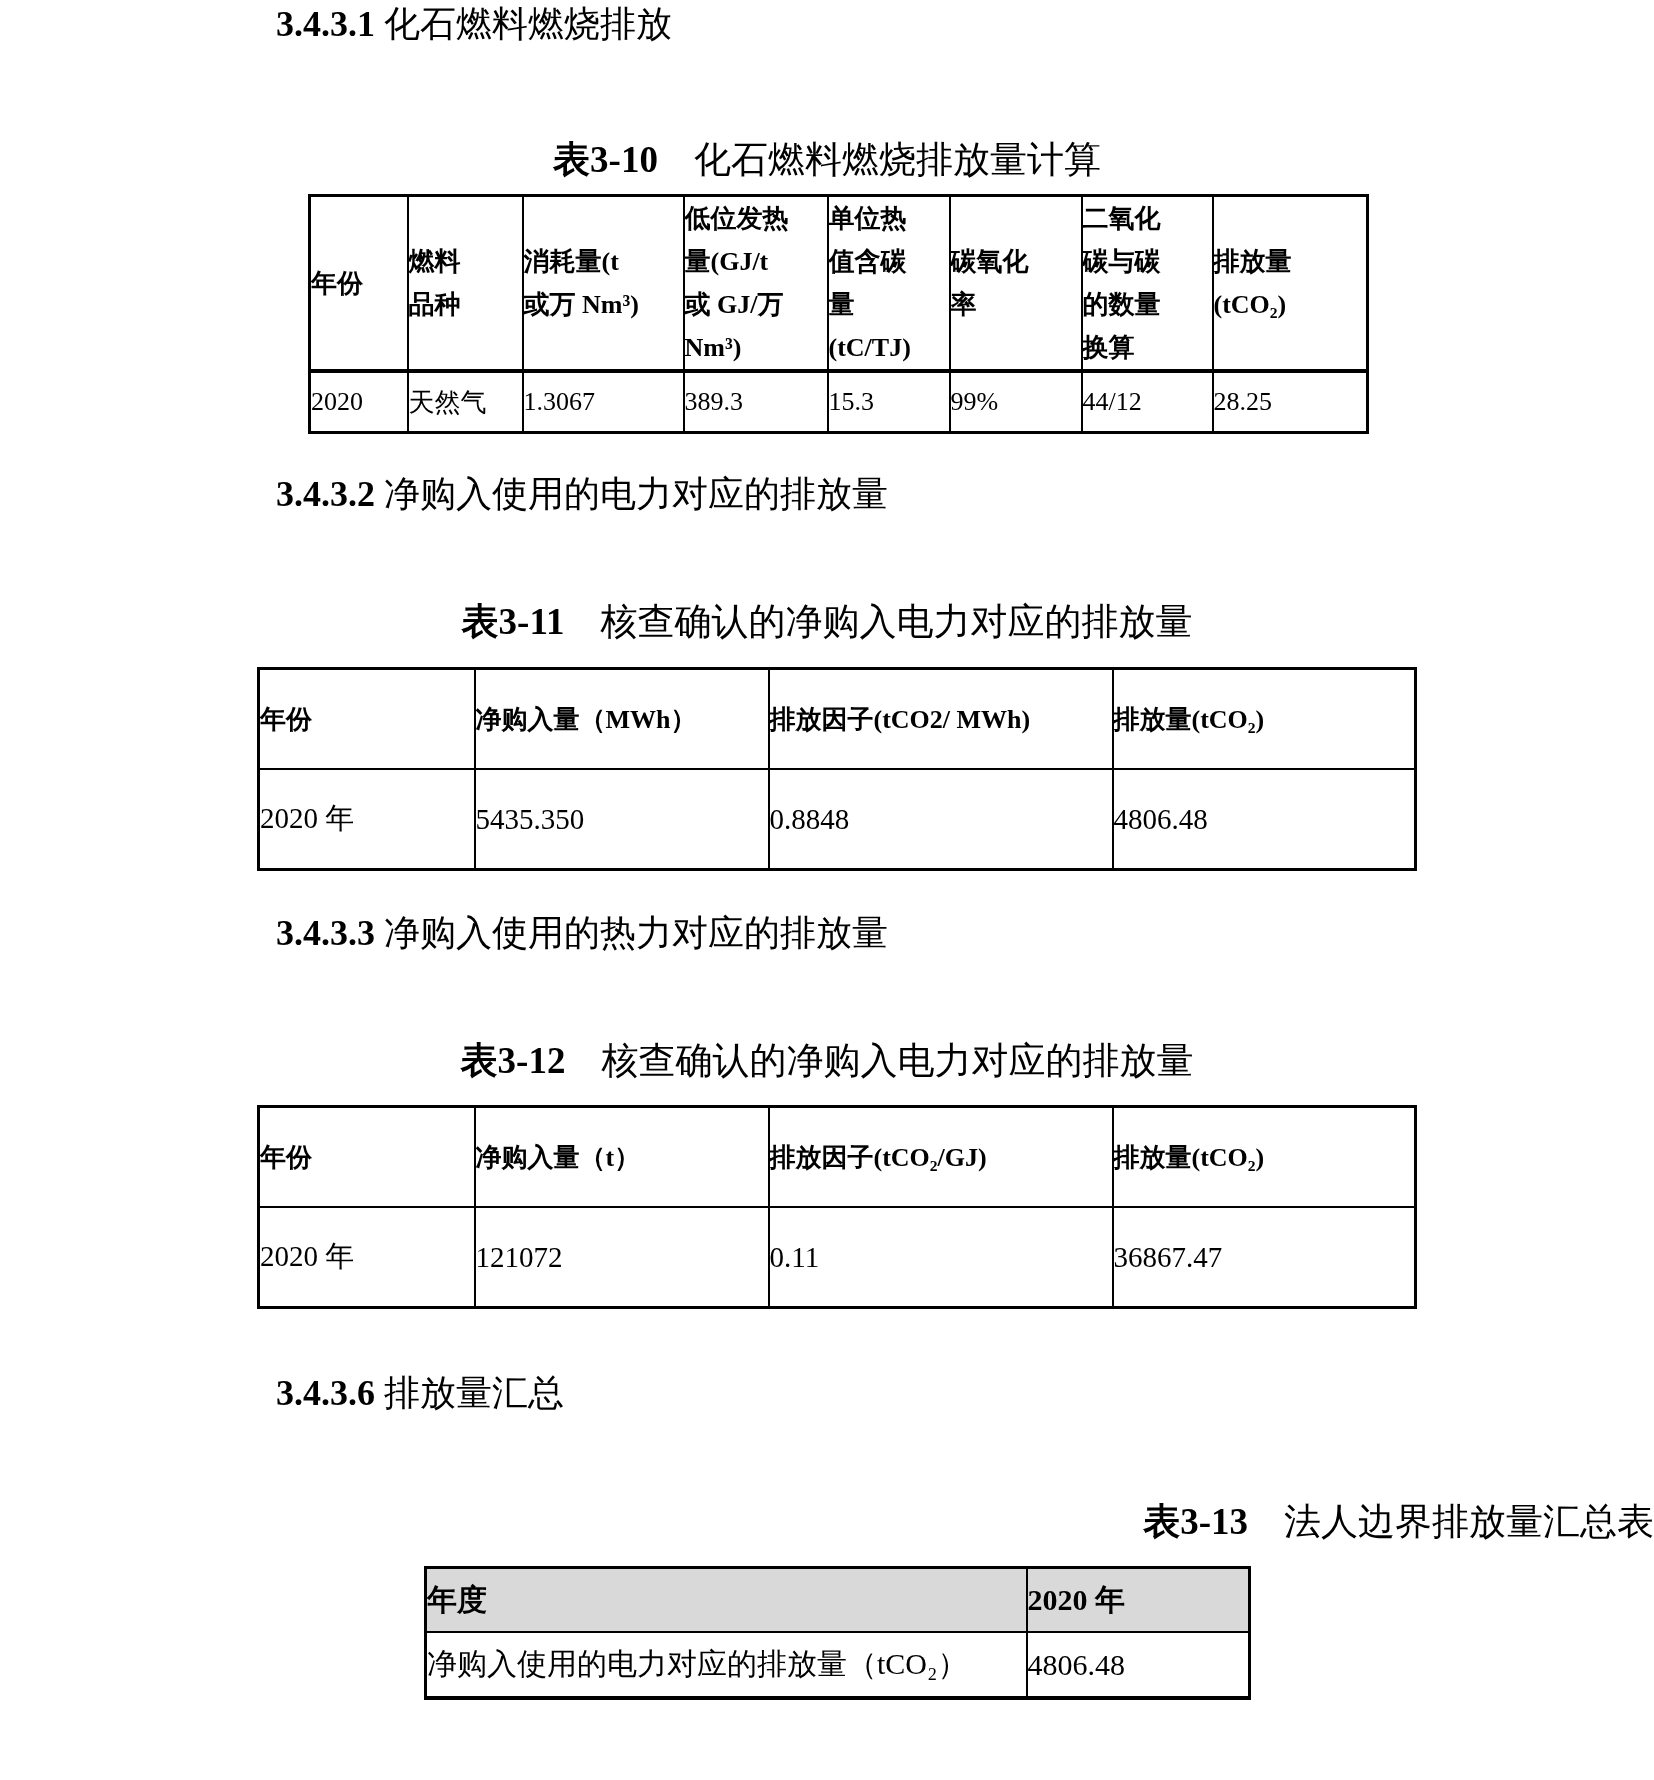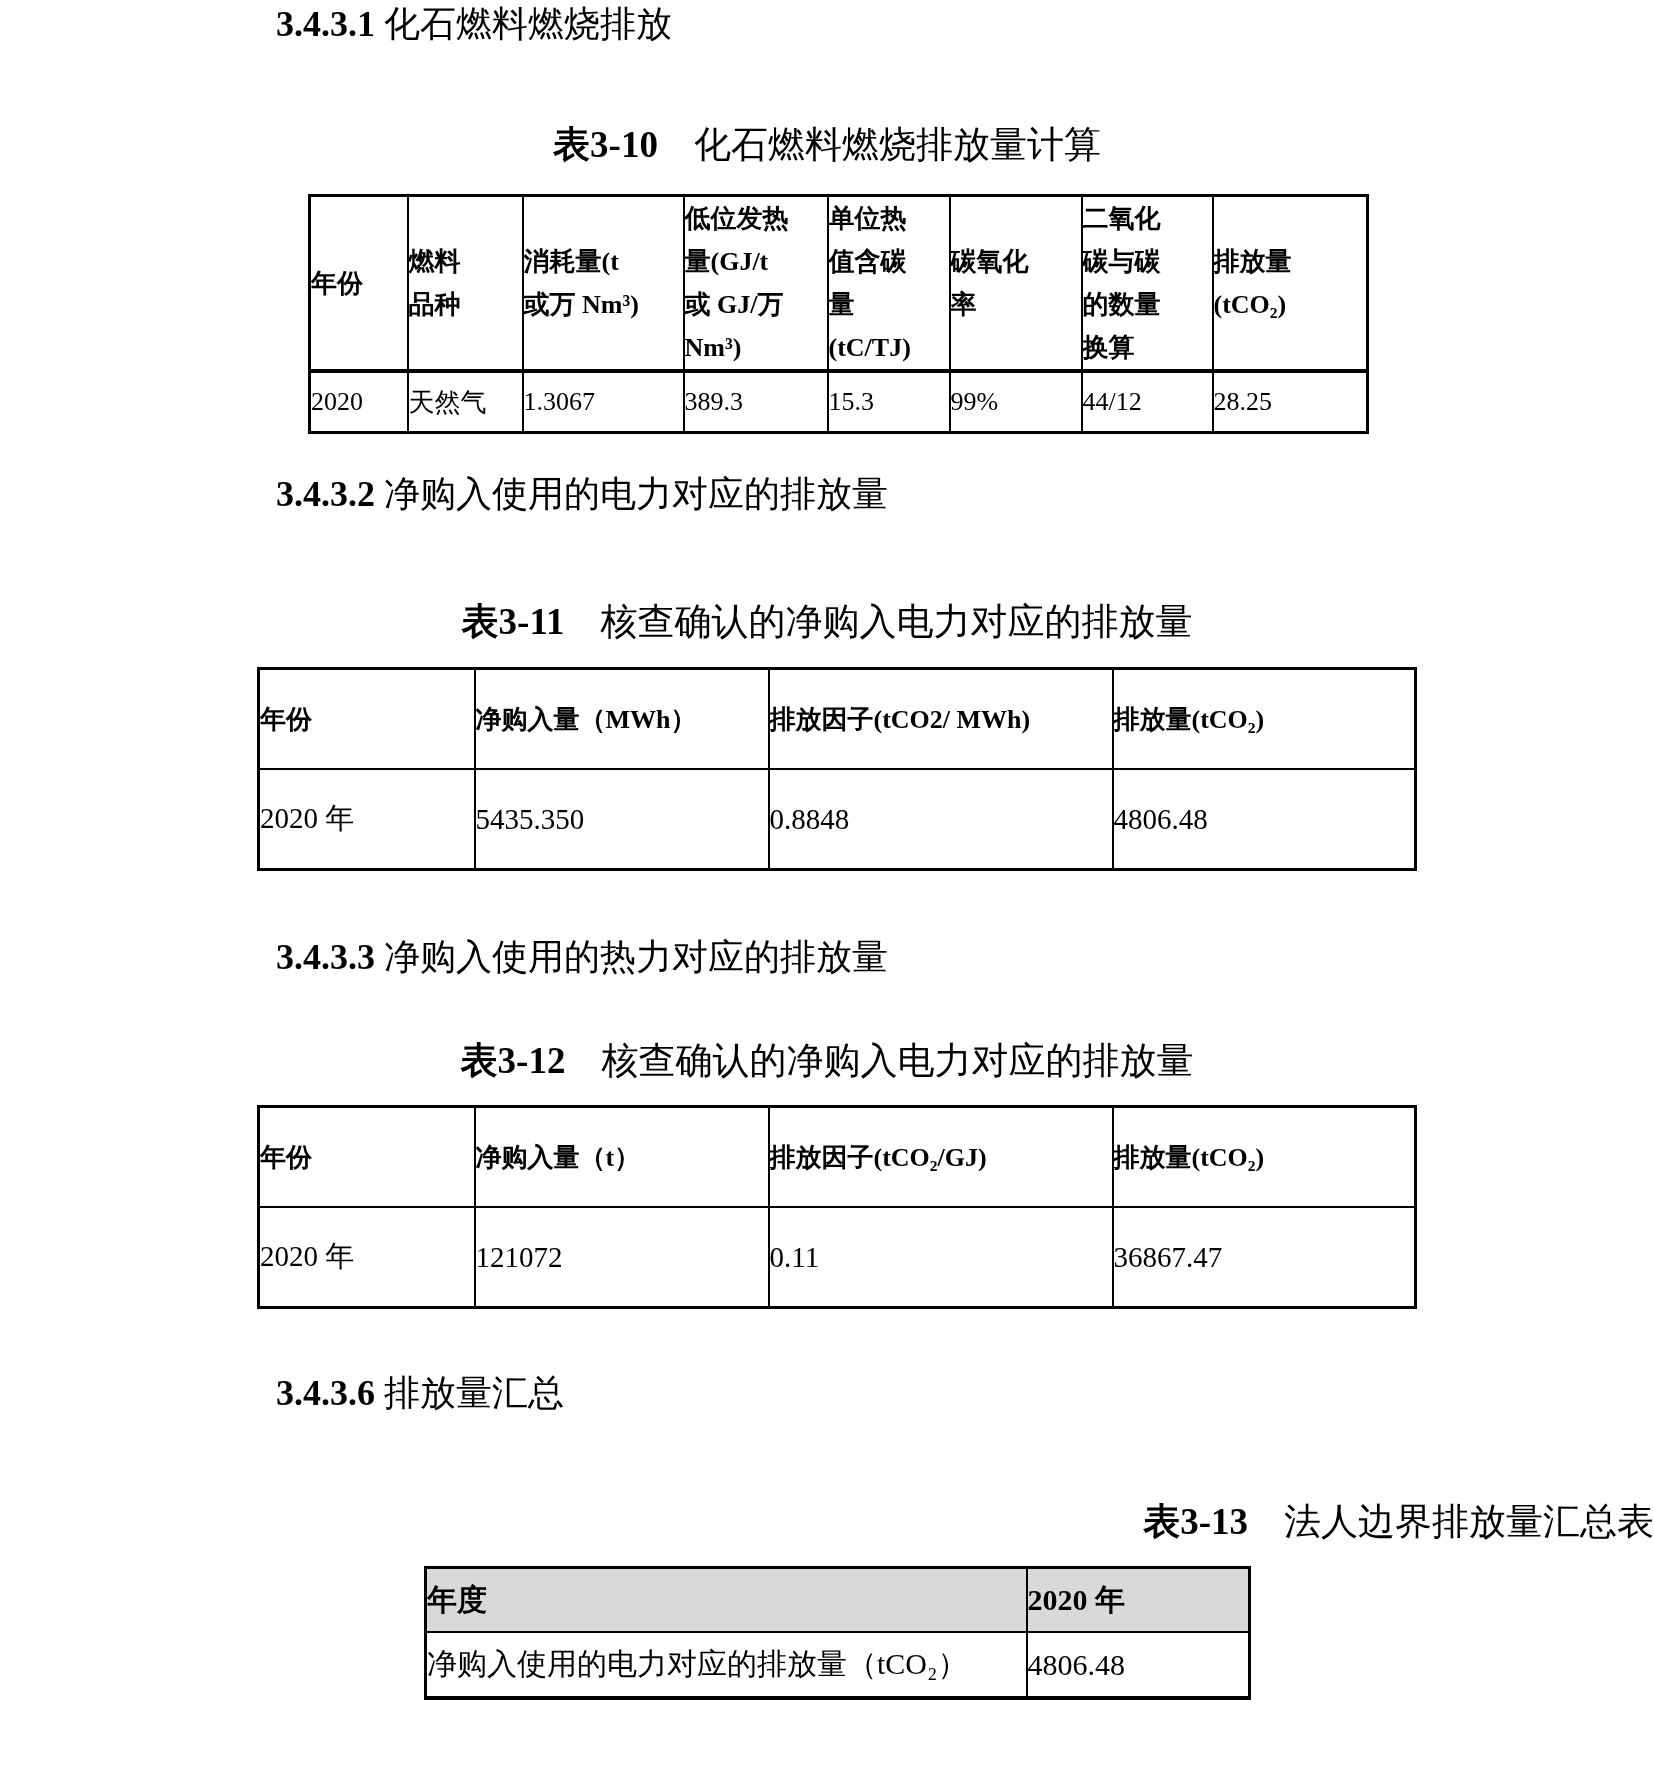--- a/index.html
+++ b/index.html
@@ -29,21 +29,21 @@
   .t13 tbody tr:first-child { border-bottom: 4px solid #000; }
 </style>
 </head>
 <body>
 
 <div class="heading" style="top:2px;">
   <span class="num">3.4.3.1</span>
   <span>化石燃料燃烧排放</span>
 </div>
 
-<div class="caption" style="top:122px;">
+<div class="caption" style="top:137px;">
   <span class="num">表3-10</span><span class="sep"></span><span>化石燃料燃烧排放量计算</span>
 </div>
 
 <table class="t10">
   <colgroup>
     <col style="width:98px">
       <col style="width:115px">
       <col style="width:161px">
       <col style="width:144px">
     <col style="width:122px">
@@ -104,21 +104,21 @@
   <tbody>
     <tr>
       <td>2020 年</td>
       <td>5435.350</td>
       <td>0.8848</td>
       <td>4806.48</td>
     </tr>
   </tbody>
 </table>
 
-<div class="heading" style="top:911px;margin-top:24px;">
+<div class="heading" style="top:911px;">
   <span class="num">3.4.3.3</span>
   <span>净购入使用的热力对应的排放量</span>
 </div>
 
 <div class="caption" style="top:1038px;">
   <span class="num">表3-12</span><span class="sep"></span><span>核查确认的净购入电力对应的排放量</span>
 </div>
 
 <table class="t4 t12">
   <colgroup>

